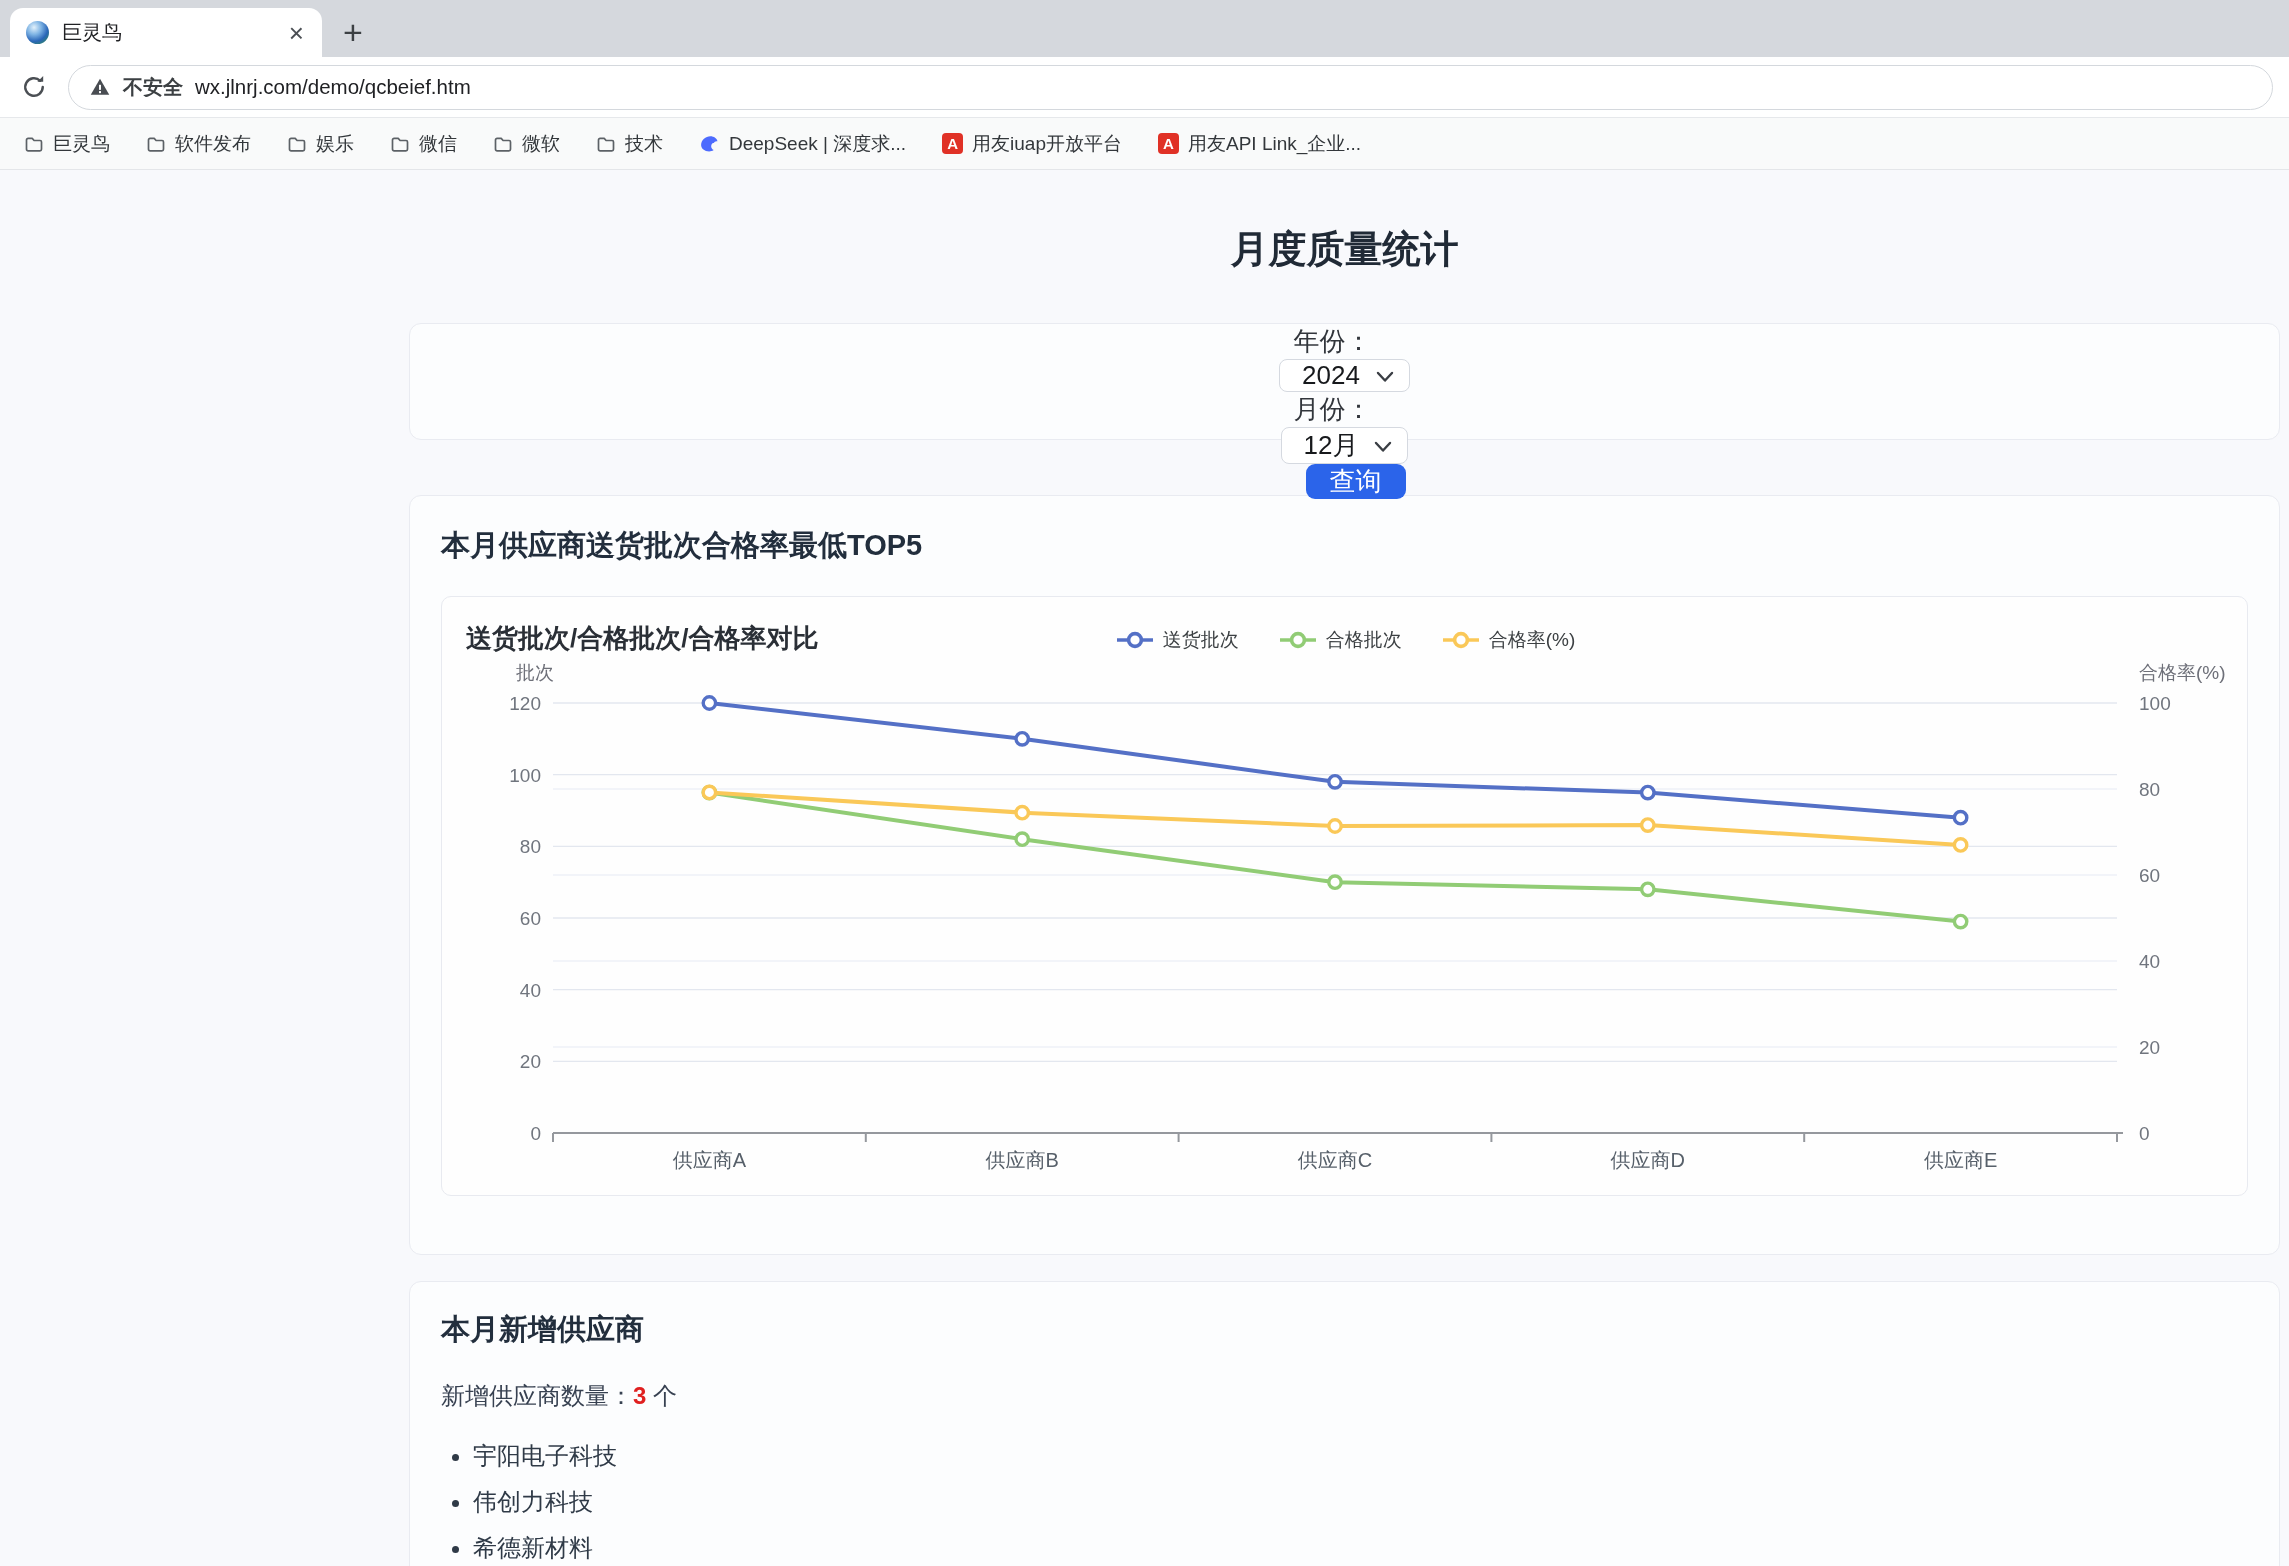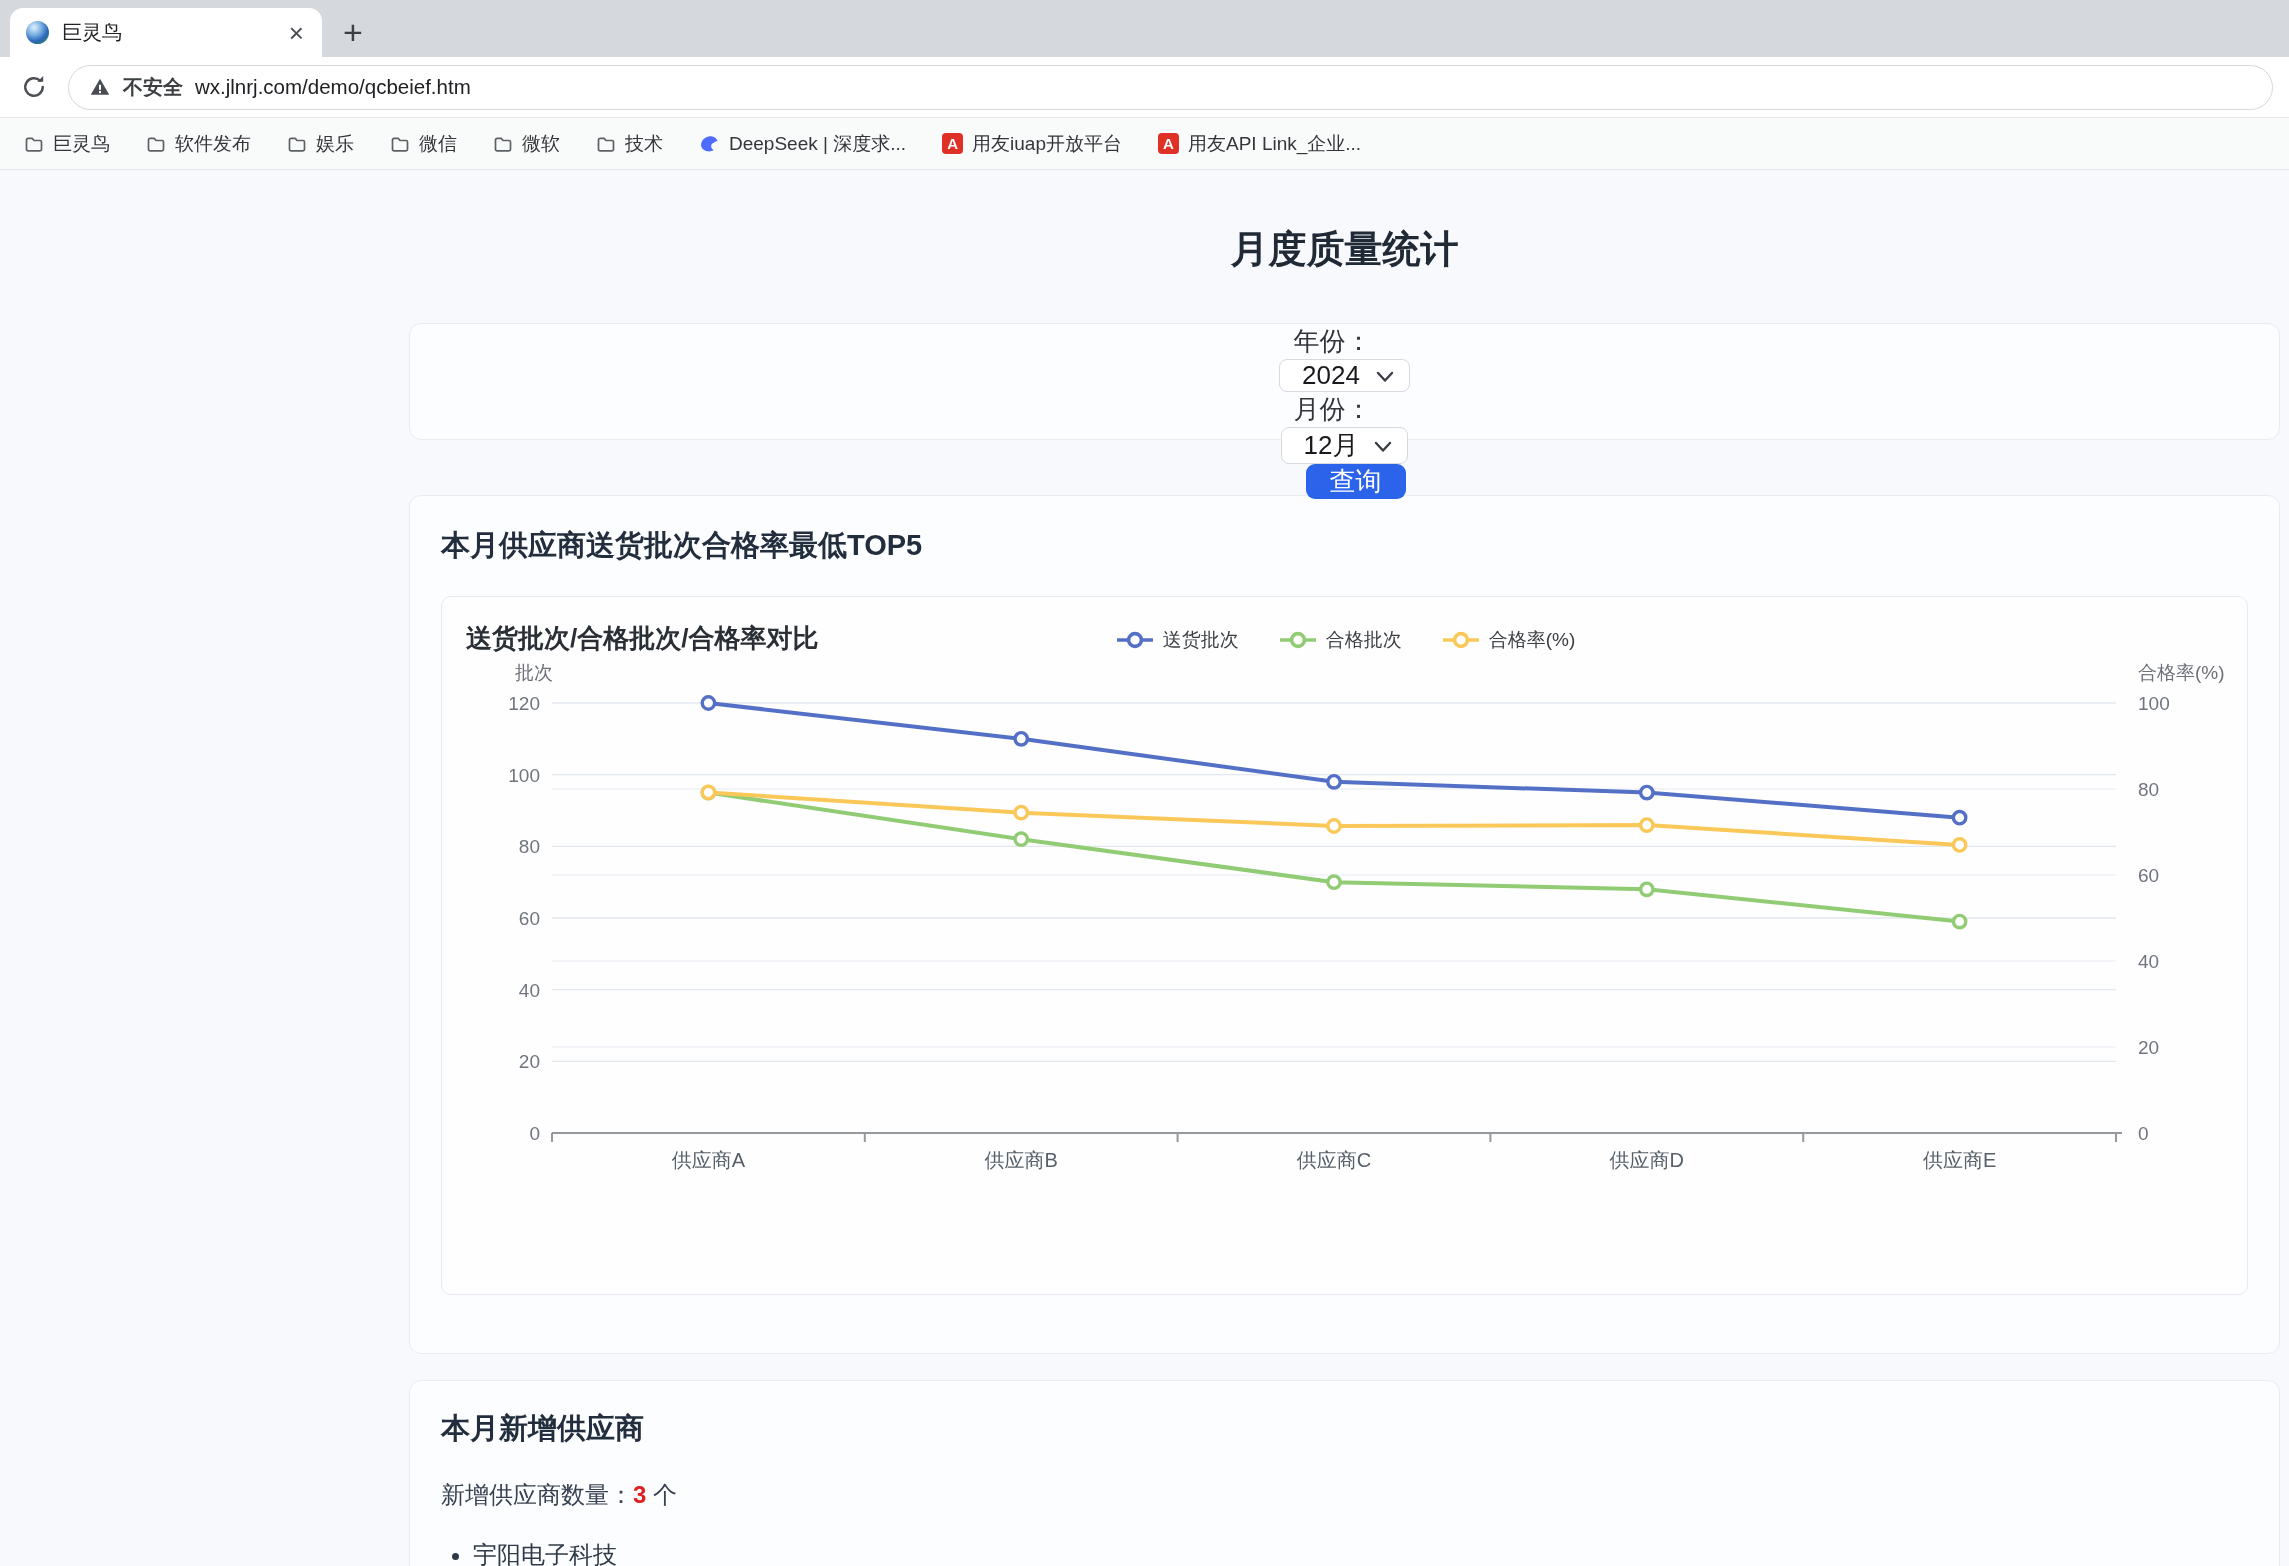--- a/index.html
+++ b/index.html
@@ -34,21 +34,21 @@
   .filter-card { height: 117px; display: flex; align-items: center; padding: 0 31px; flex-direction: column; }
   .f-label { font-size: 26px; color: #32363c; margin-right: 24px; }
   .select { min-width: 126px; height: 58px; background: #fff; border: 1px solid #d5d9e0; border-radius: 8px; display: flex; align-items: center; padding: 0 15px 0 22px; font-size: 26px; color: #17191c; gap: 16px; cursor: default; }
   .select .chev { margin-top: 3px; }
   .gap40 { width: 42px; flex: none; }
   .query-btn { width: 100px; height: 60px; background: #2b64ea; color: #fff; border: none; border-radius: 9px; font-size: 26px; margin-left: 22px; font-family: inherit; cursor: default; }
 
   .section-card { margin-top: 55px; padding: 30px 31px 58px; }
   .section-heading { font-size: 29px; font-weight: 700; color: #222e3d; margin-bottom: 30px; }
 
-  .chart-card { background: #fefefe; border: 1px solid #e8eaf0; border-radius: 10px; padding: 20px 22px 14px; height: 699px; }
+  .chart-card { background: #fefefe; border: 1px solid #e8eaf0; border-radius: 10px; padding: 20px 22px 14px; height: 600px; text-align: right; }
   .chart-head { position: relative; height: 46px; }
   .chart-title { position: absolute; left: 2px; top: 4px; font-size: 26px; font-weight: 700; color: #2a2f36; }
   .legend { display: flex; justify-content: center; align-items: center; gap: 38px; padding-top: 10px; }
   .legend-item { display: flex; align-items: center; gap: 7px; font-size: 19px; color: #3c4043; cursor: default; }
 
   .section-card.suppliers { margin-top: 26px; padding: 28px 31px 30px; }
   .count-line { font-size: 24px; color: #374151; margin-top: 0; }
   .count-num { color: #e02020; font-weight: 700; }
   .sup-list { margin: 28px 0 0 6px; padding-left: 26px; }
   .sup-list li { font-size: 24px; color: #2f3a47; margin-bottom: 14px; }

